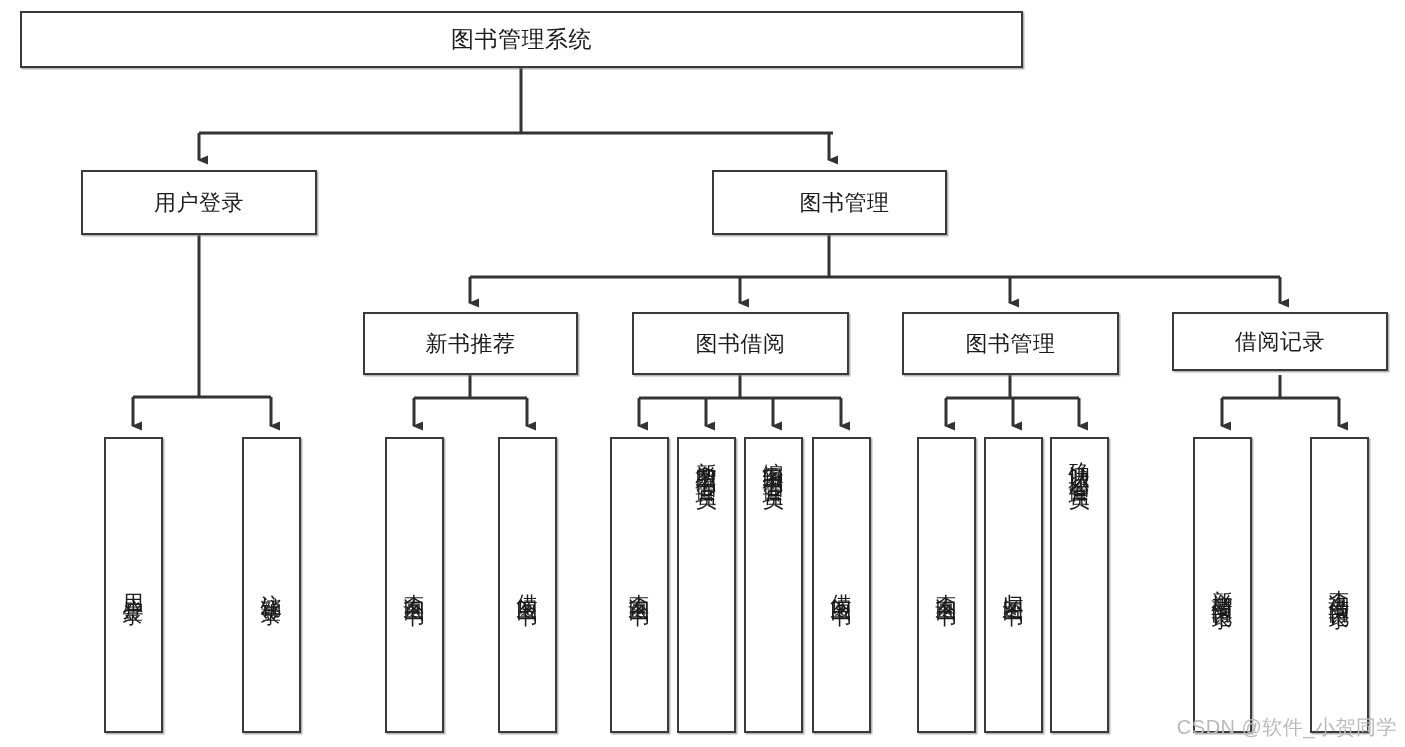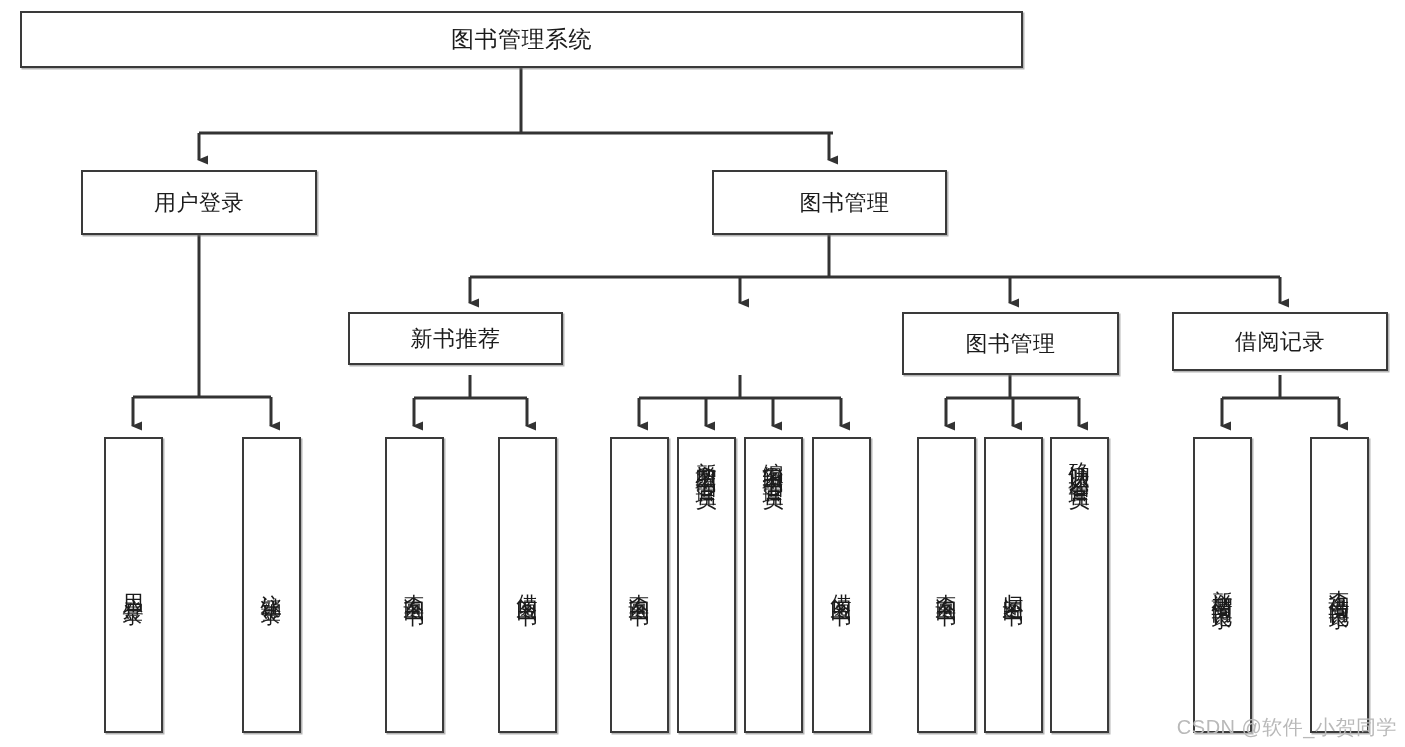--- a/index.html
+++ b/index.html
@@ -137,24 +137,27 @@
   </div>
 
   <div class="node h-node" style="left:81px; top:170px; width:236px; height:65px;">
     <span class="label">用户登录</span>
   </div>
 
   <div class="node h-node" style="left:712px; top:170px; width:235px; height:65px;padding-left:30px;">
     <span class="label">图书管理</span>
   </div>
 
-  <div class="node h-node" style="left:348px; top:312px; width:215px; height:53px;">
+  <div class="node h-node" style="left:363px; top:312px; width:215px; height:63px;">
     <span class="label">新书推荐</span>
   </div>
 
+  <div class="node h-node" style="left:632px; top:312px; width:217px; height:63px;">
+    <span class="label">图书借阅</span>
+  </div>
 
   <div class="node h-node" style="left:902px; top:312px; width:217px; height:63px;">
     <span class="label">图书管理</span>
   </div>
 
   <div class="node h-node" style="left:1172px; top:312px; width:216px; height:59px;">
     <span class="label">借阅记录</span>
   </div>
 
   <div class="node v-node v-center" style="left:104px; top:437px; width:59px; height:296px;">

